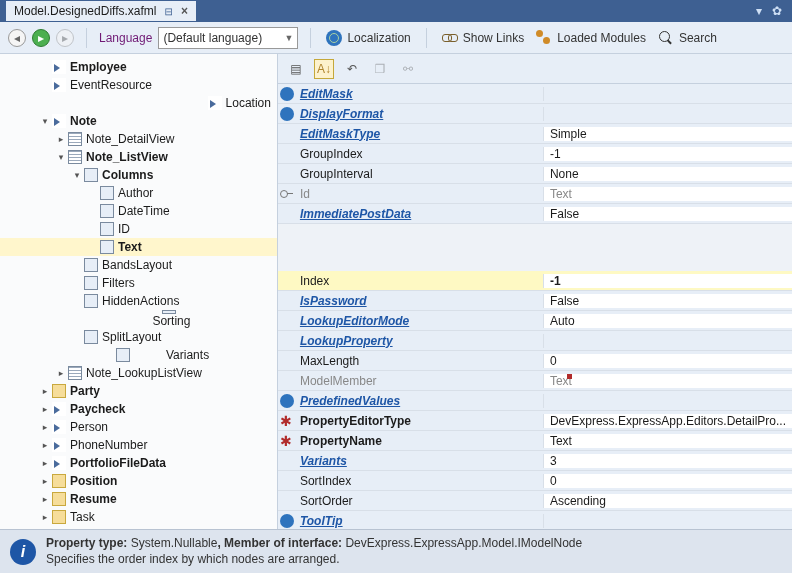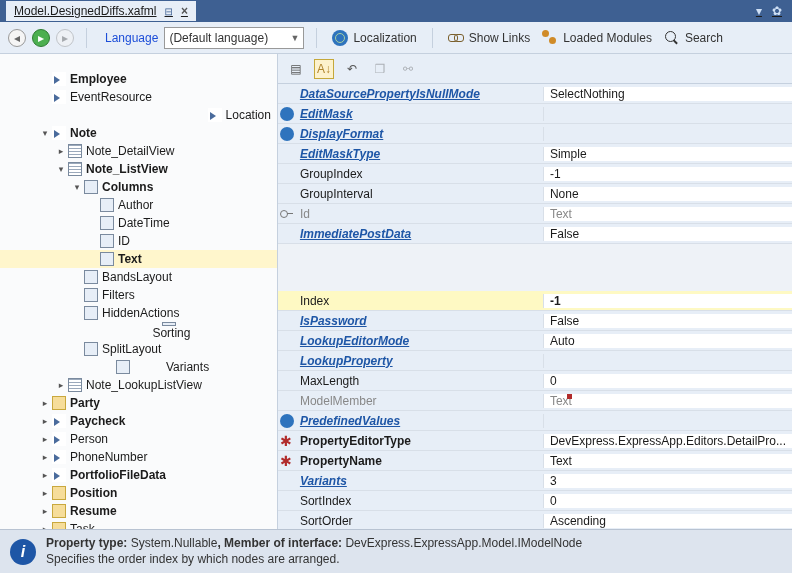--- a/index.html
+++ b/index.html
@@ -11,21 +11,20 @@
     color: #1b1b1b;
     width: 792px; height: 573px;
     overflow: hidden;
   }
   
   .tabstrip {
     height: 22px;
     background: #3e6092;
     display: flex; align-items: center;
     padding: 0 6px;
-    text-decoration: underline;
   }
   .tab {
     background: #e7eef7;
     height: 20px;
     display: flex; align-items: center;
     padding: 0 8px;
     gap: 8px;
   }
   .tab span.pin { color: #3e6092; font-size:10px; }
   .tab span.close { color: #555; font-weight:bold; cursor:pointer; }
@@ -42,21 +41,21 @@
   }
   .tb-group { display:flex; align-items:center; gap:6px; }
   .tb-sep { width:1px; height:20px; background:#c5d0de; margin:0 6px; }
   .ic-back, .ic-fwd {
     width:18px;height:18px;border-radius:50%;
     background:#f5f5f5;border:1.5px solid #999;
     display:inline-flex;align-items:center;justify-content:center;
     font-size:12px;color:#666;
   }
   .ic-fwd { background:#4caf50;border-color:#2e7d32;color:#fff; }
-  .lang-label { color:#1d4ed8;margin-left:6px; }
+  .lang-label { color:#701a75; }
   .lang-drop {
     width:140px;height:22px;border:1px solid #999;background:#fff;
     display:flex;align-items:center;justify-content:space-between;
     padding:0 4px;color:#333;
   }
   .lang-drop .caret{font-size:9px;color:#666;}
   .tb-btn { display:flex;align-items:center;gap:5px;color:#333;cursor:pointer;padding:2px 3px; }
   .tb-btn .ico { width:16px;height:16px;display:inline-block; }
   .ico-globe{border-radius:50%;background:#2e73bd;position:relative;}
   .ico-globe::after{content:"";position:absolute;inset:3px;border:1px solid #a8d0a2;border-radius:50%;}
@@ -73,21 +72,21 @@
   .ico-search::after{content:"";position:absolute;width:5px;height:1.5px;background:#333;transform:rotate(45deg);left:9px;top:11px;}
 
   
   .content { display:flex; height: calc(573px - 22px - 32px - 44px); }
   
   .tree {
     width: 280px;
     background:#fafbfc;
     border-right:1px solid #c5d0de;
     overflow:auto;
-    padding: 16px 0;
+    padding: 4px 0;
   }
   .tree-row {
     display:flex; align-items:center;
     height:18px;
     padding-right:6px;
     white-space:nowrap;
     cursor:default;
   }
   .tree-row .twisty {
     width:10px;text-align:center;color:#555;font-size:9px;
@@ -357,27 +356,20 @@
         </span>
       <span class="rtb-btn" style="opacity:.4">
           <span class="rtb-icon">❐</span>
         </span>
       <span class="rtb-btn" style="opacity:.4">
           <span class="rtb-icon">⚯</span>
         </span>
     </div>
     <div class="grid" id="grid">
         <div class="grow">
-          <div class="gutter"></div>
-          <div class="gname">
-            <span class="link">DataSourcePropertyIsNullMode</span>
-          </div>
-          <div class="gval"><span>SelectNothing</span></div>
-        </div>
-        <div class="grow">
           <div class="gutter">
             <span class="gicon gic-globe"></span>
           </div>
           <div class="gname">
             <span class="link">EditMask</span>
           </div>
           <div class="gval"><span></span></div>
         </div>
         <div class="grow">
           <div class="gutter">

